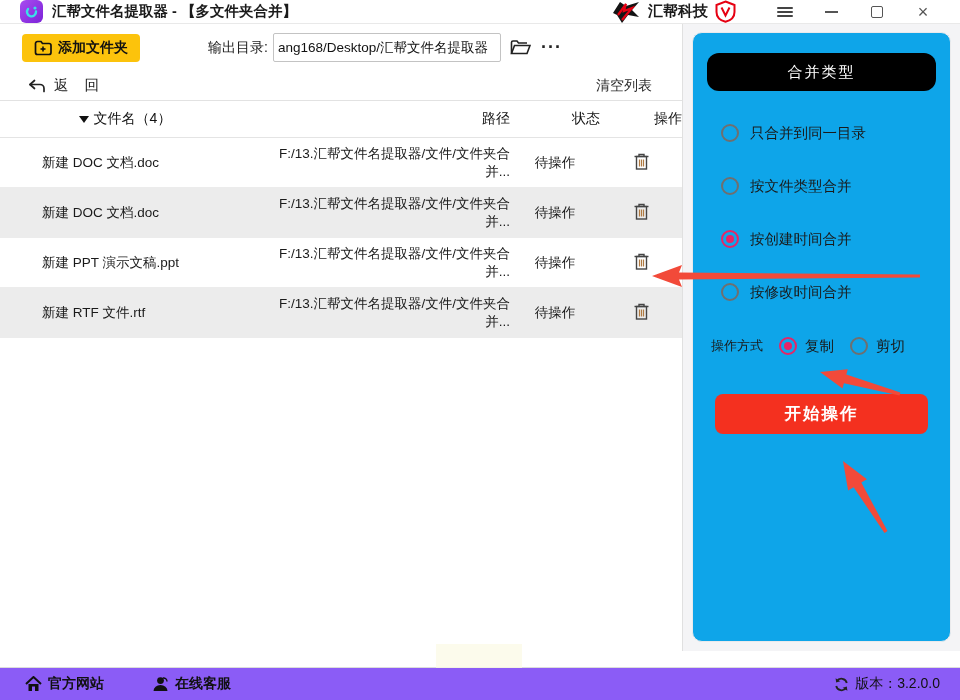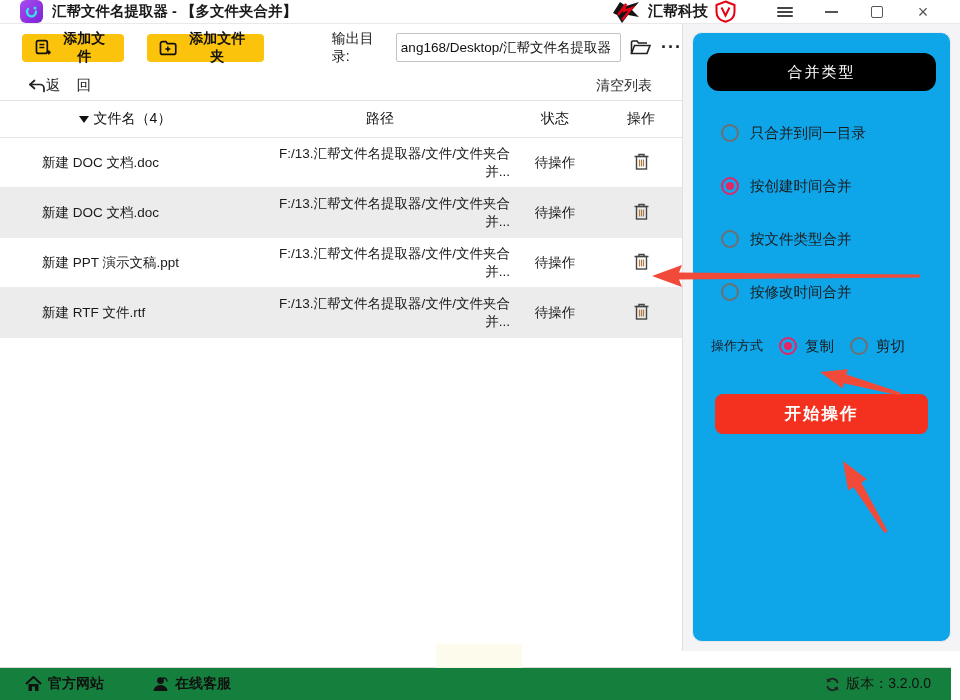--- a/index.html
+++ b/index.html
@@ -27,26 +27,26 @@
   .toolbar { height:47px; display:flex; align-items:center; padding-left:22px; }
   .yellow-btn { height:28px; background:#fcc30c; border:none; border-radius:4px; display:flex; align-items:center; gap:6px; padding:0 12px; font-size:14px; font-weight:bold; font-family:inherit; color:#111; cursor:pointer; }
   .yellow-btn + .yellow-btn { margin-left:23px; }
   .out-label { margin-left:68px; font-size:14px; }
   .out-input { width:228px; height:29px; border:1px solid #c3c3c3; border-radius:2px; margin-left:5px; padding:0 4px; font-size:13.5px; font-family:inherit; color:#111; }
   .icon-btn { background:none; border:none; cursor:pointer; display:flex; align-items:center; justify-content:center; padding:0; }
   .folder-open-btn { margin-left:9px; }
   .more-btn { margin-left:10px; font-size:18px; font-weight:bold; letter-spacing:1px; color:#222; font-family:inherit; }
   
   .backrow { height:30px; display:flex; align-items:center; border-bottom:1px solid #e2e2e2; padding:0 30px 0 28px; }
-  .back-btn { display:flex; align-items:center; background:none; border:none; font-size:14.5px; letter-spacing:6px; font-family:inherit; color:#1a1a1a; cursor:pointer; }
+  .back-btn { display:flex; align-items:center; gap:8px; background:none; border:none; font-size:14.5px; letter-spacing:6px; font-family:inherit; color:#1a1a1a; cursor:pointer; }
   .clear-btn { margin-left:auto; background:none; border:none; font-size:14px; font-family:inherit; color:#2b2b2b; cursor:pointer; }
   
   .thead, .trow { display:grid; grid-template-columns:250px 260px 90px 82px; align-items:center; }
   .thead { height:37px; border-bottom:1px solid #e4e4e4; font-size:14px; color:#111; }
-  .th { text-align:center; }
+  .th { text-align:right; }
   .th-name { display:flex; align-items:center; justify-content:center; gap:5px; }
   .sort-tri { width:0; height:0; border-left:5px solid transparent; border-right:5px solid transparent; border-top:7px solid #111; }
   .trow { height:50px; font-size:13.5px; border-bottom:1px solid #ececec; }
   .trow.alt { background:#ececec; }
   .td-name { padding-left:42px; text-align:left; }
   .td-path { text-align:right; padding-left:5px; }
   .td-status { text-align:center; }
   .td-action { text-align:center; }
   .trash-btn { background:none; border:none; cursor:pointer; padding:2px; }
   
@@ -58,21 +58,21 @@
   .radio { width:18px; height:18px; border:2px solid #6f6f6f; border-radius:50%; position:relative; flex:0 0 auto; }
   .radio.checked { border-color:#e72566; }
   .radio.checked::after { content:''; position:absolute; left:50%; top:50%; width:8px; height:8px; margin:-4px 0 0 -4px; border-radius:50%; background:#e72566; }
   .opt-label { margin-left:11px; font-size:14.5px; }
   .mode-row { display:flex; align-items:center; height:20px; margin:33px 0 0 4px; }
   .mode-label { font-size:13px; }
   .mode-opt { display:flex; align-items:center; margin-left:16px; cursor:pointer;justify-content:center; }
   .mode-opt .opt-label { margin-left:8px; }
   .start-btn { display:block; width:calc(100% - 16px); height:40px; margin:38px 8px 0; background:#f4301f; color:#fff; font-size:16.5px; font-weight:bold; font-family:inherit; border:none; border-radius:8px; cursor:pointer; letter-spacing:2px; }
   
-  .footer { height:33px; border-top:1px solid #dcdcdc; display:flex; align-items:center; padding:0 20px 0 25px; position:absolute; left:0; right:9px; bottom:0; background:#15803d; }
+  .footer { height:33px; border-top:1px solid #dcdcdc; display:flex; align-items:center; padding:0 20px 0 25px; position:absolute; left:0; right:0; bottom:0; background:#8b5cf6; }
   .foot-link { display:flex; align-items:center; gap:6px; background:none; border:none; font-size:14px; font-weight:bold; font-family:inherit; color:#111; cursor:pointer; }
   .foot-link + .foot-link { margin-left:48px; }
   .version { margin-left:auto; display:flex; align-items:center; gap:6px; font-size:14px; color:#111; }
   
   .overlay { position:absolute; left:0; top:0; width:960px; height:700px; pointer-events:none; z-index:50; }
   .watermark { position:absolute; left:436px; top:644px; width:86px; height:24px; background:#fbfae6; opacity:.75; z-index:5; }
 </style>
 </head>
 <body>
 
@@ -111,30 +111,20 @@
     </span>
   <span class="win-btn">
       <span class="close-glyph">×</span>
     </span>
 </div>
 
 <div class="main">
   <div class="left-col">
 
     <div class="toolbar">
-      <button class="yellow-btn">
-        <svg width="17" height="17" viewBox="0 0 17 17">
-            <rect x="2.5" y="1.5" width="11" height="13" rx="2" stroke="#111" stroke-width="1.7" fill="none"></rect>
-            <line x1="5.5" y1="5.5" x2="10.5" y2="5.5" stroke="#111" stroke-width="1.5"></line>
-            <line x1="5.5" y1="8.5" x2="10.5" y2="8.5" stroke="#111" stroke-width="1.5"></line>
-            <line x1="13" y1="13.5" x2="17" y2="13.5" stroke="#111" stroke-width="1.7"></line>
-            <line x1="15" y1="11.5" x2="15" y2="15.5" stroke="#111" stroke-width="1.7"></line>
-          </svg>
-        <span>添加文件</span>
-      </button>
       <button class="yellow-btn">
         <svg width="18" height="16" viewBox="0 0 18 16">
             <path d="M1.5 3.5 a2 2 0 0 1 2-2 H7 l1.5 2 H15 a2 2 0 0 1 2 2 v7 a2 2 0 0 1-2 2 H3.5 a2 2 0 0 1-2-2 Z" stroke="#111" stroke-width="1.7" fill="none"></path>
             <line x1="9" y1="6.5" x2="9" y2="11.5" stroke="#111" stroke-width="1.6"></line>
             <line x1="6.5" y1="9" x2="11.5" y2="9" stroke="#111" stroke-width="1.6"></line>
           </svg>
         <span>添加文件夹</span>
       </button>
       <span class="out-label">输出目录:</span>
       <input class="out-input" value="ang168/Desktop/汇帮文件名提取器" style="">
@@ -227,26 +217,26 @@
 
   <div class="panel">
     <div class="card">
       <div class="panel-header">合并类型</div>
 
       <div class="opt">
         <span class="radio"></span>
         <span class="opt-label">只合并到同一目录</span>
       </div>
       <div class="opt">
+        <span class="radio"></span>
+        <span class="opt-label">按文件类型合并</span>
+      </div>
+      <div class="opt">
         <span class="radio checked"></span>
         <span class="opt-label">按创建时间合并</span>
-      </div>
-      <div class="opt">
-        <span class="radio"></span>
-        <span class="opt-label">按文件类型合并</span>
       </div>
       <div class="opt">
         <span class="radio"></span>
         <span class="opt-label">按修改时间合并</span>
       </div>
 
       <div class="mode-row">
         <span class="mode-label">操作方式</span>
         <span class="mode-opt">
           <span class="radio checked"></span>

